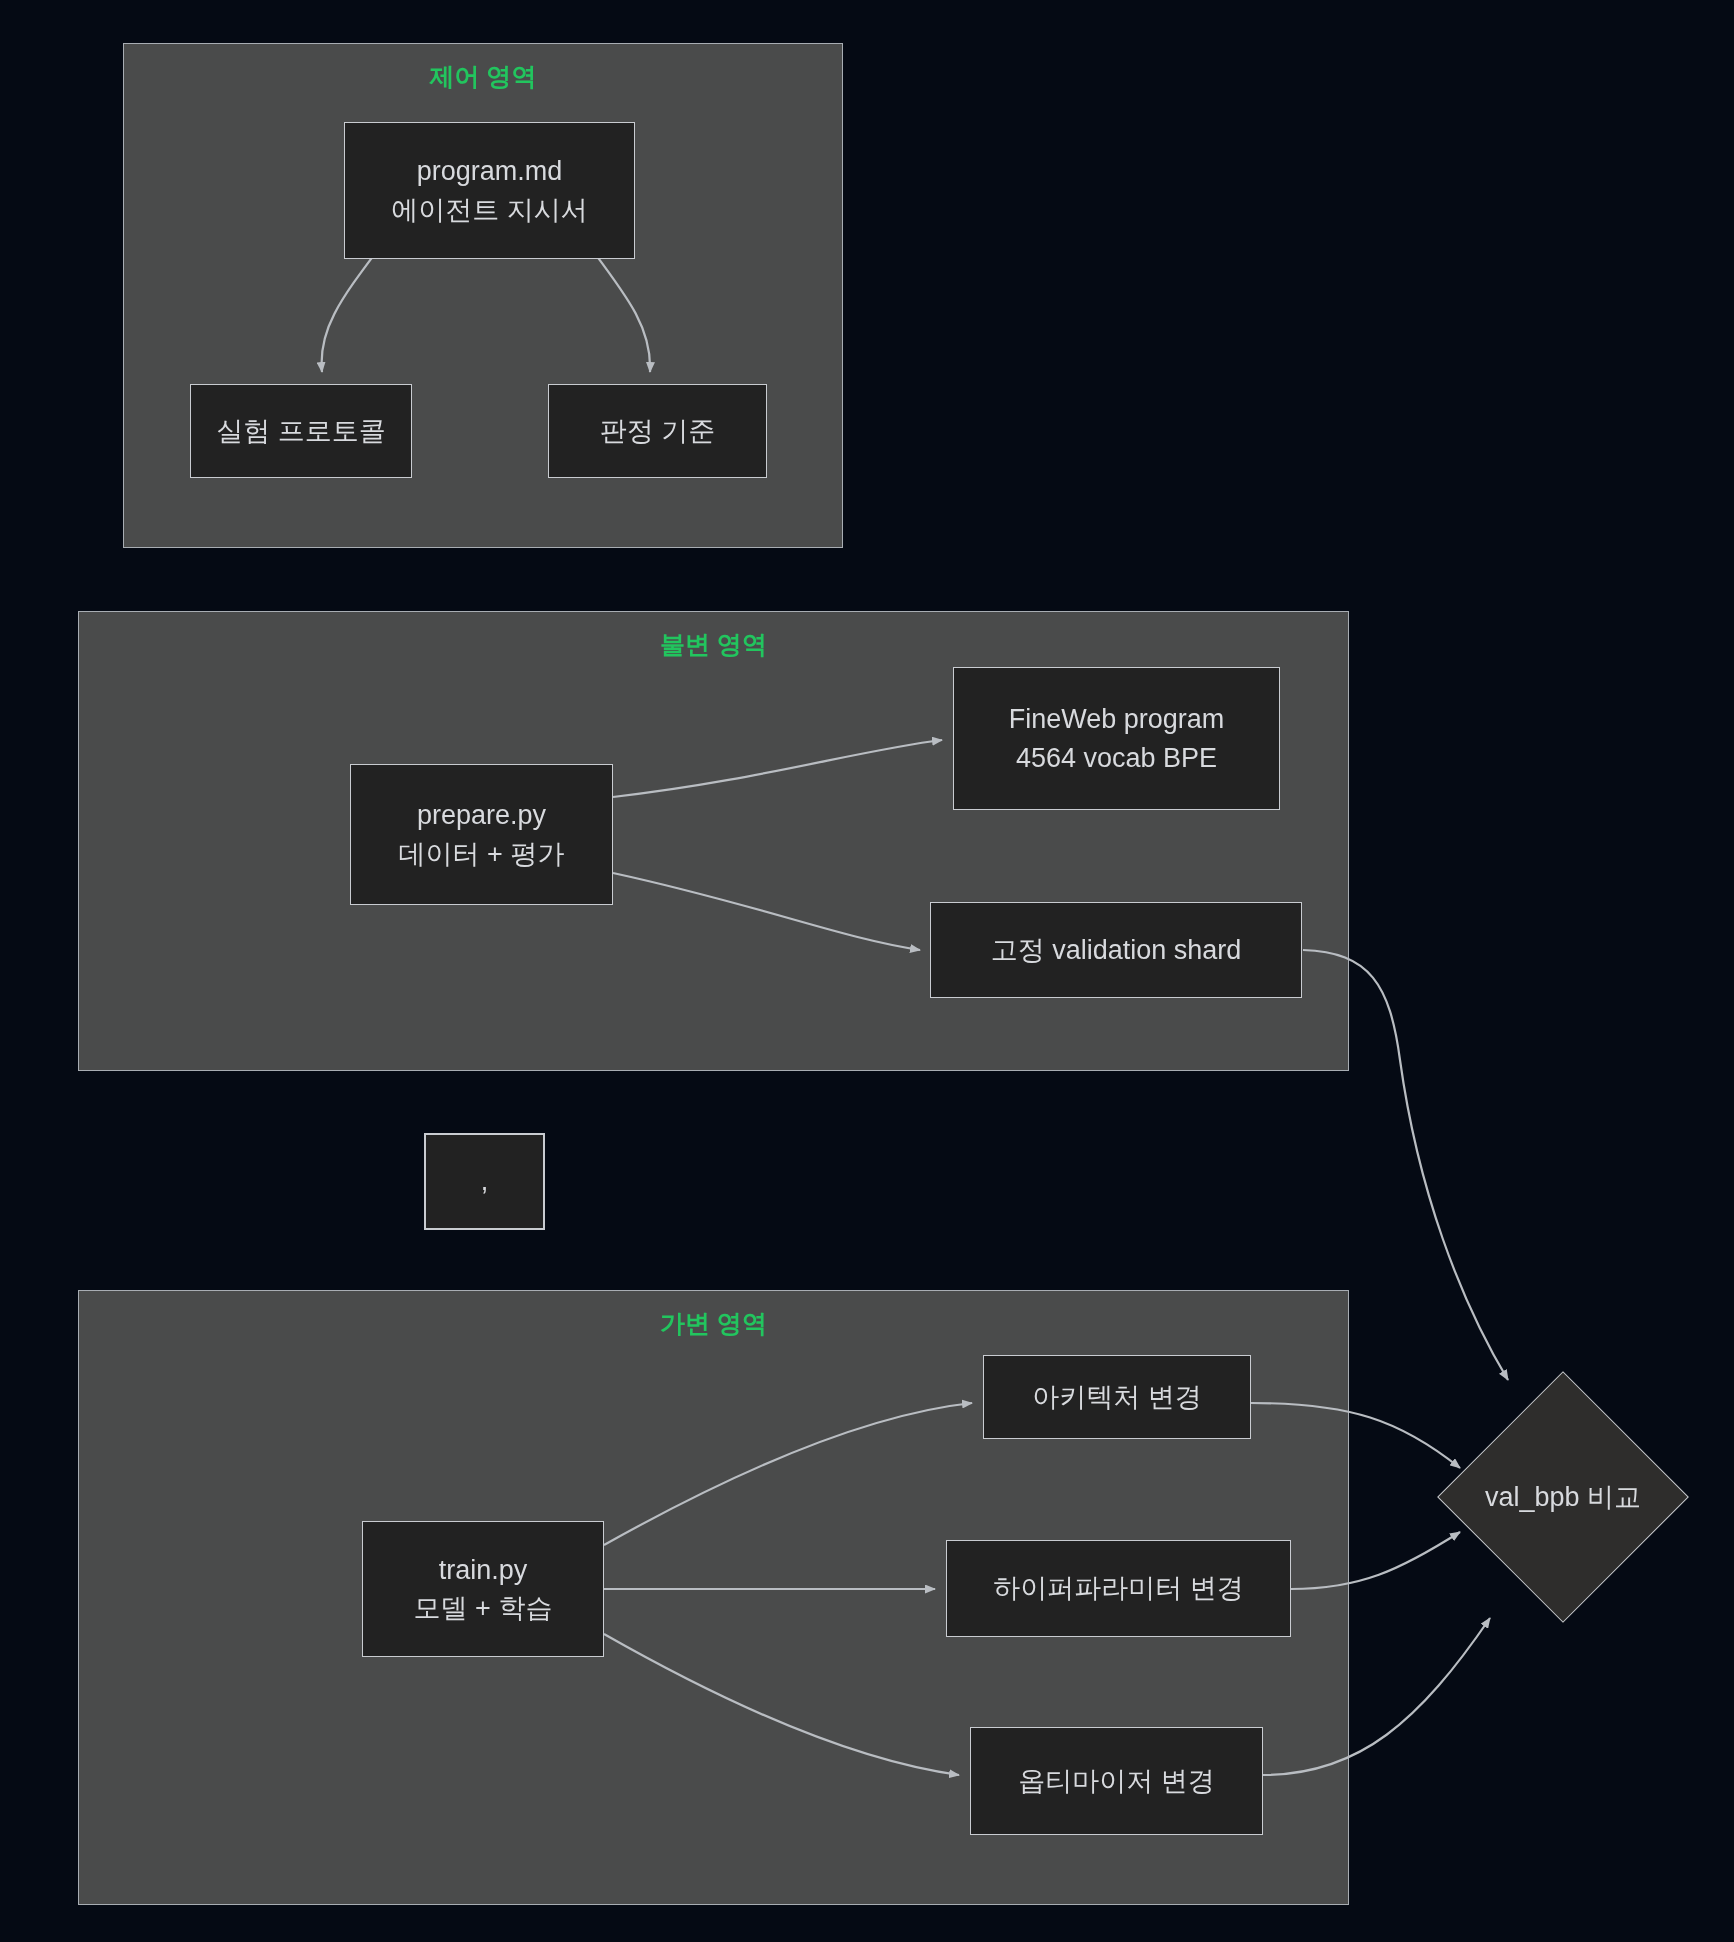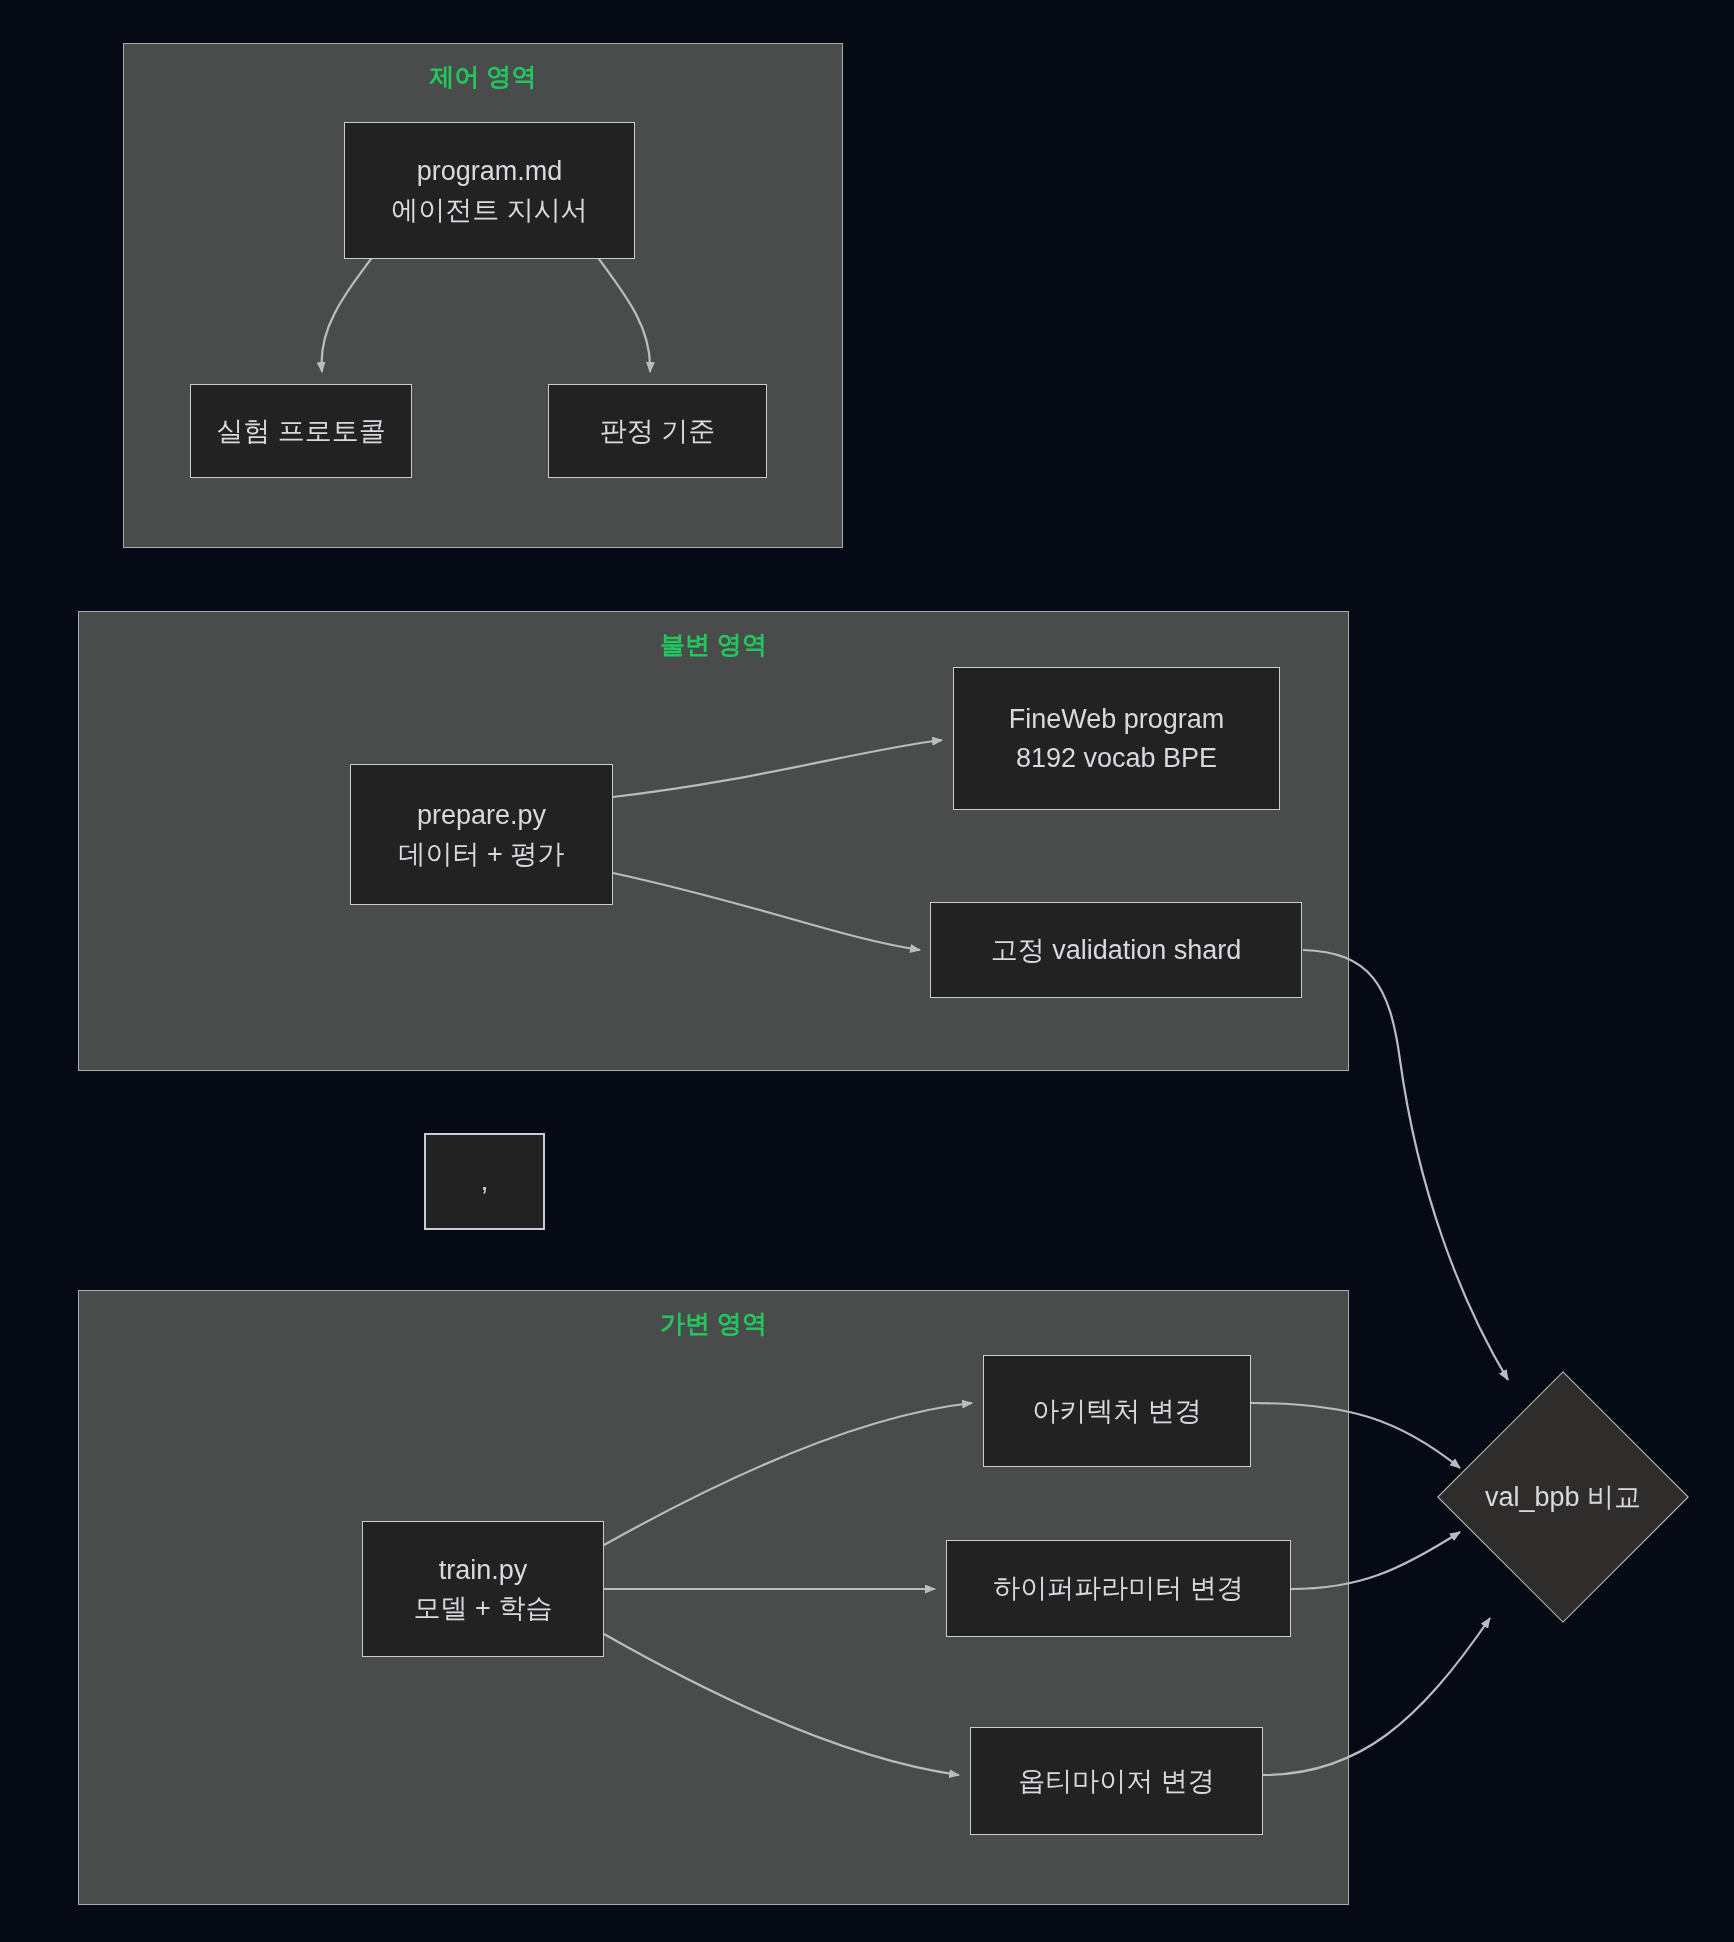--- a/index.html
+++ b/index.html
@@ -141,37 +141,37 @@
     <span>판정 기준</span>
   </div>
 
   <div class="node" style="left:350px;top:764px;width:263px;height:141px;">
     <span>prepare.py</span>
     <span class="l2">데이터 + 평가</span>
   </div>
 
   <div class="node" style="left:953px;top:667px;width:327px;height:143px;">
     <span>FineWeb program</span>
-    <span class="l2">8192 vocab BPE</span>
+    <span class="l2">4564 vocab BPE</span>
   </div>
 
   <div class="node" style="left:930px;top:902px;width:372px;height:96px;">
     <span>고정 validation shard</span>
   </div>
 
   <div class="tiny-node" style="left:424px;top:1133px;width:121px;height:97px;">
     <span>,</span>
   </div>
 
   <div class="node" style="left:362px;top:1521px;width:242px;height:136px;">
     <span>train.py</span>
     <span class="l2">모델 + 학습</span>
   </div>
 
-  <div class="node" style="left:983px;top:1355px;width:268px;height:112px;">
+  <div class="node" style="left:983px;top:1355px;width:268px;height:84px;">
     <span>아키텍처 변경</span>
   </div>
 
   <div class="node" style="left:946px;top:1540px;width:345px;height:97px;">
     <span>하이퍼파라미터 변경</span>
   </div>
 
   <div class="node" style="left:970px;top:1727px;width:293px;height:108px;">
     <span>옵티마이저 변경</span>
   </div>

